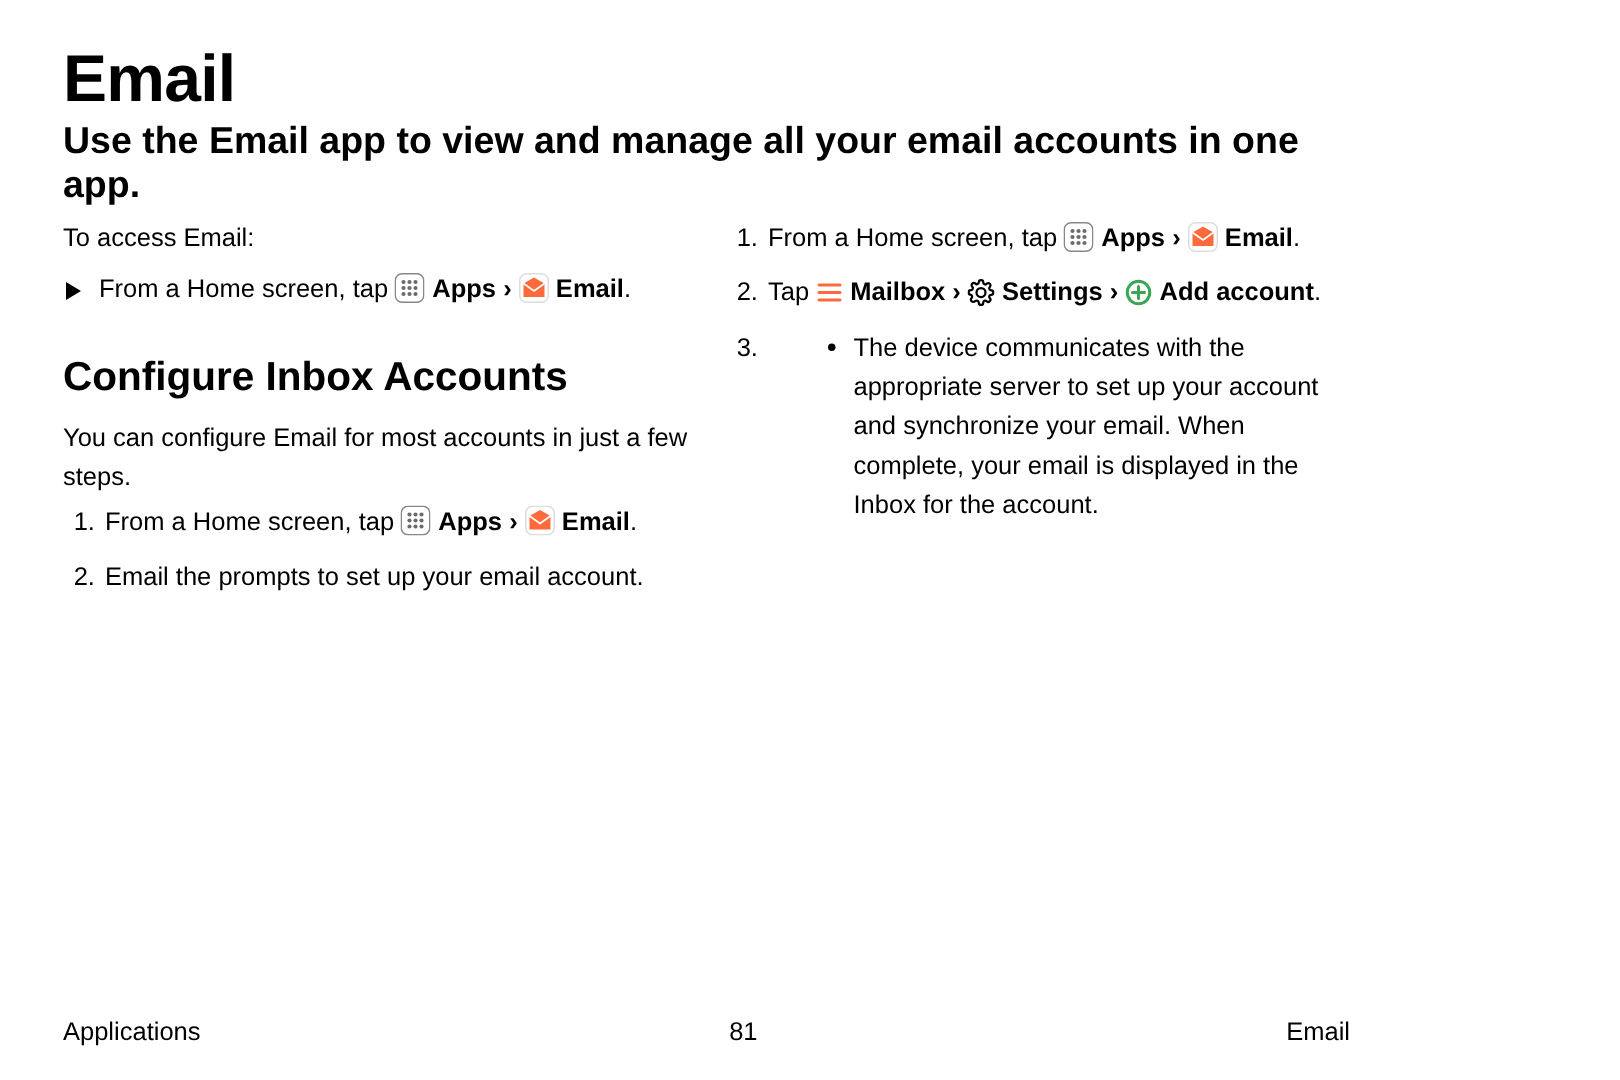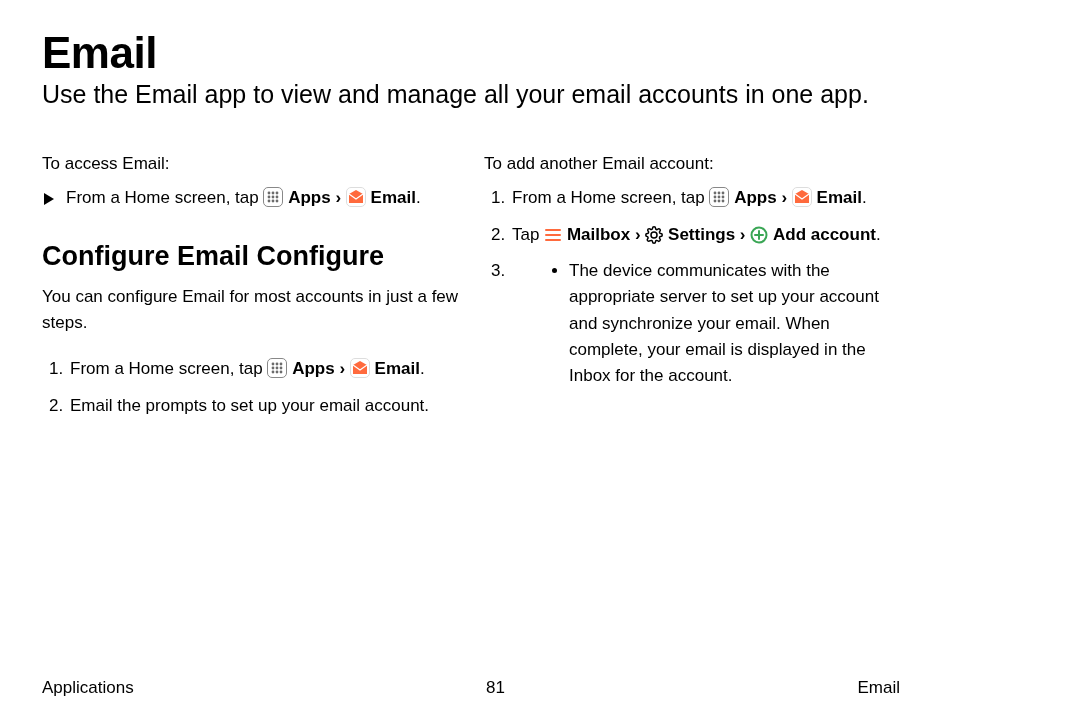--- a/index.html
+++ b/index.html
@@ -16,43 +16,43 @@
     padding: 28px 42px 0 42px;
     position: relative;
   }
   h1 {
     margin: 0 0 2px 0;
     font-size: 44px;
     font-weight: 800;
     letter-spacing: -0.5px;
   }
   .subtitle {
-    margin: 0 0 42px 0;
+    margin: 0 0 8px 0;
     font-size: 25px;
-    font-weight: 400;
+    font-weight: 700;
   }
   .cols {
     display: flex;
     gap: 24px;
   }
   .col {
     flex: 1;
     font-size: 17px;
     line-height: 1.55;
   }
   .intro {
     margin: 0 0 8px 0;
   }
   h2 {
     margin: 24px 0 6px 0;
     font-size: 27px;
     font-weight: 800;
   }
   .para {
-    margin: 0 0 20px 0;
+    margin: 0 0 4px 0;
   }
   .arrow-row {
     display: flex;
     align-items: center;
     gap: 10px;
     margin-bottom: 4px;
   }
   .tri {
     display: inline-block;
   }
@@ -136,21 +136,21 @@
             <svg width="20" height="20" viewBox="0 0 20 20">
               <rect x="0.5" y="0.5" width="19" height="19" rx="4.5" fill="#fff" stroke="#ddd"></rect>
               <path d="M3 7 L10 3 L17 7 L17 16 L3 16 Z" fill="#ff6a3d"></path>
               <path d="M3 7 L10 12 L17 7" fill="none" stroke="#fff" stroke-width="1.2"></path>
             </svg>
           </span>
           <span class="b">Email</span><span>.</span>
         </span>
       </div>
 
-      <h2>Configure Email Configure</h2>
+      <h2>Configure Inbox Accounts</h2>
       <p class="para">You can configure Email for most accounts in just a few steps.</p>
 
       <ol class="steps">
         <li>
           <span>From a Home screen, tap </span>
           <span class="icon">
             <svg width="20" height="20" viewBox="0 0 20 20">
               <rect x="0.5" y="0.5" width="19" height="19" rx="4.5" fill="#fff" stroke="#888"></rect>
               <g fill="#6b6b6b">
                 <circle cx="6" cy="6" r="1.4"></circle>
@@ -174,21 +174,20 @@
               <path d="M3 7 L10 12 L17 7" fill="none" stroke="#fff" stroke-width="1.2"></path>
             </svg>
           </span>
           <span class="b">Email</span><span>.</span>
         </li>
         <li>Email the prompts to set up your email account.</li>
       </ol>
     </div>
 
     <div class="col">
-      <p class="intro">To add another Email account:</p>
 
       <ol class="steps">
         <li>
           <span>From a Home screen, tap </span>
           <span class="icon">
             <svg width="20" height="20" viewBox="0 0 20 20">
               <rect x="0.5" y="0.5" width="19" height="19" rx="4.5" fill="#fff" stroke="#888"></rect>
               <g fill="#6b6b6b">
                 <circle cx="6" cy="6" r="1.4"></circle>
                   <circle cx="10" cy="6" r="1.4"></circle>

